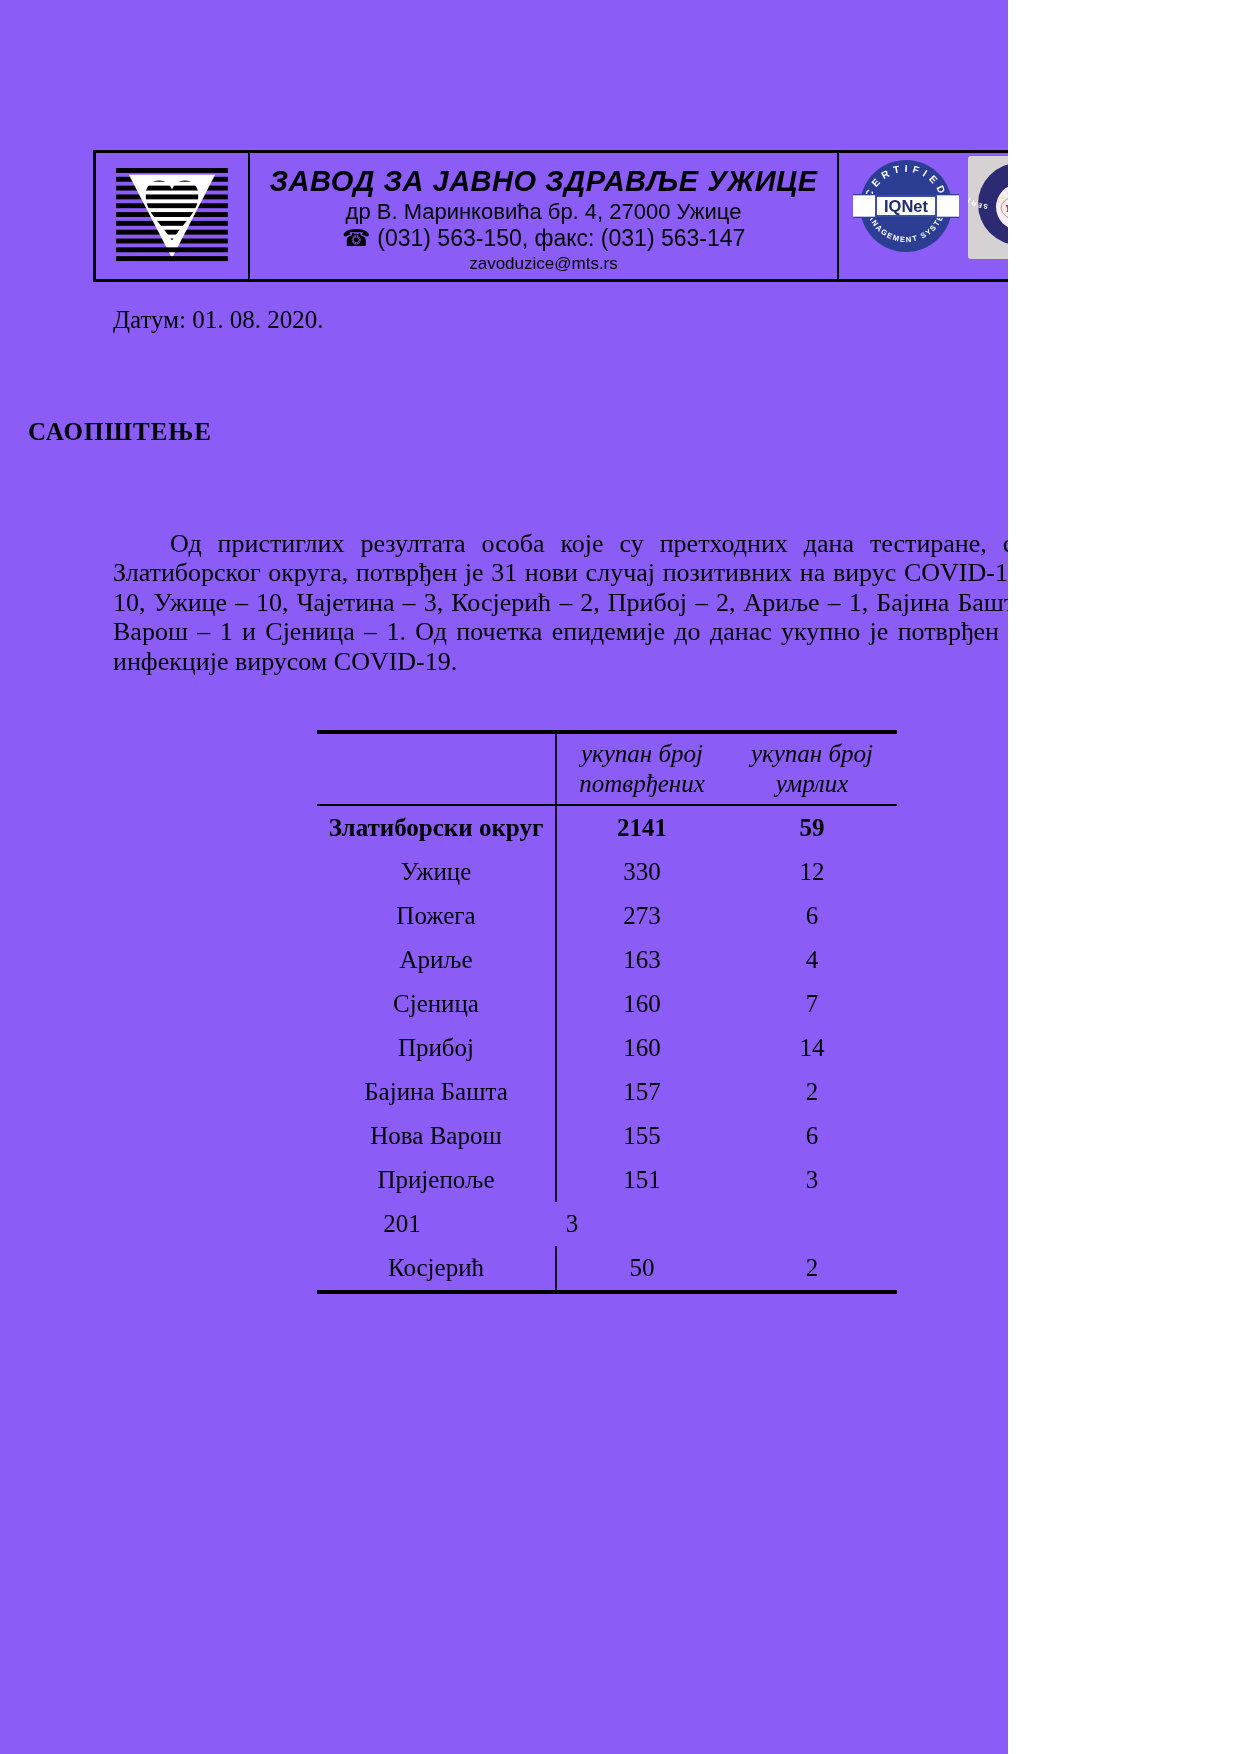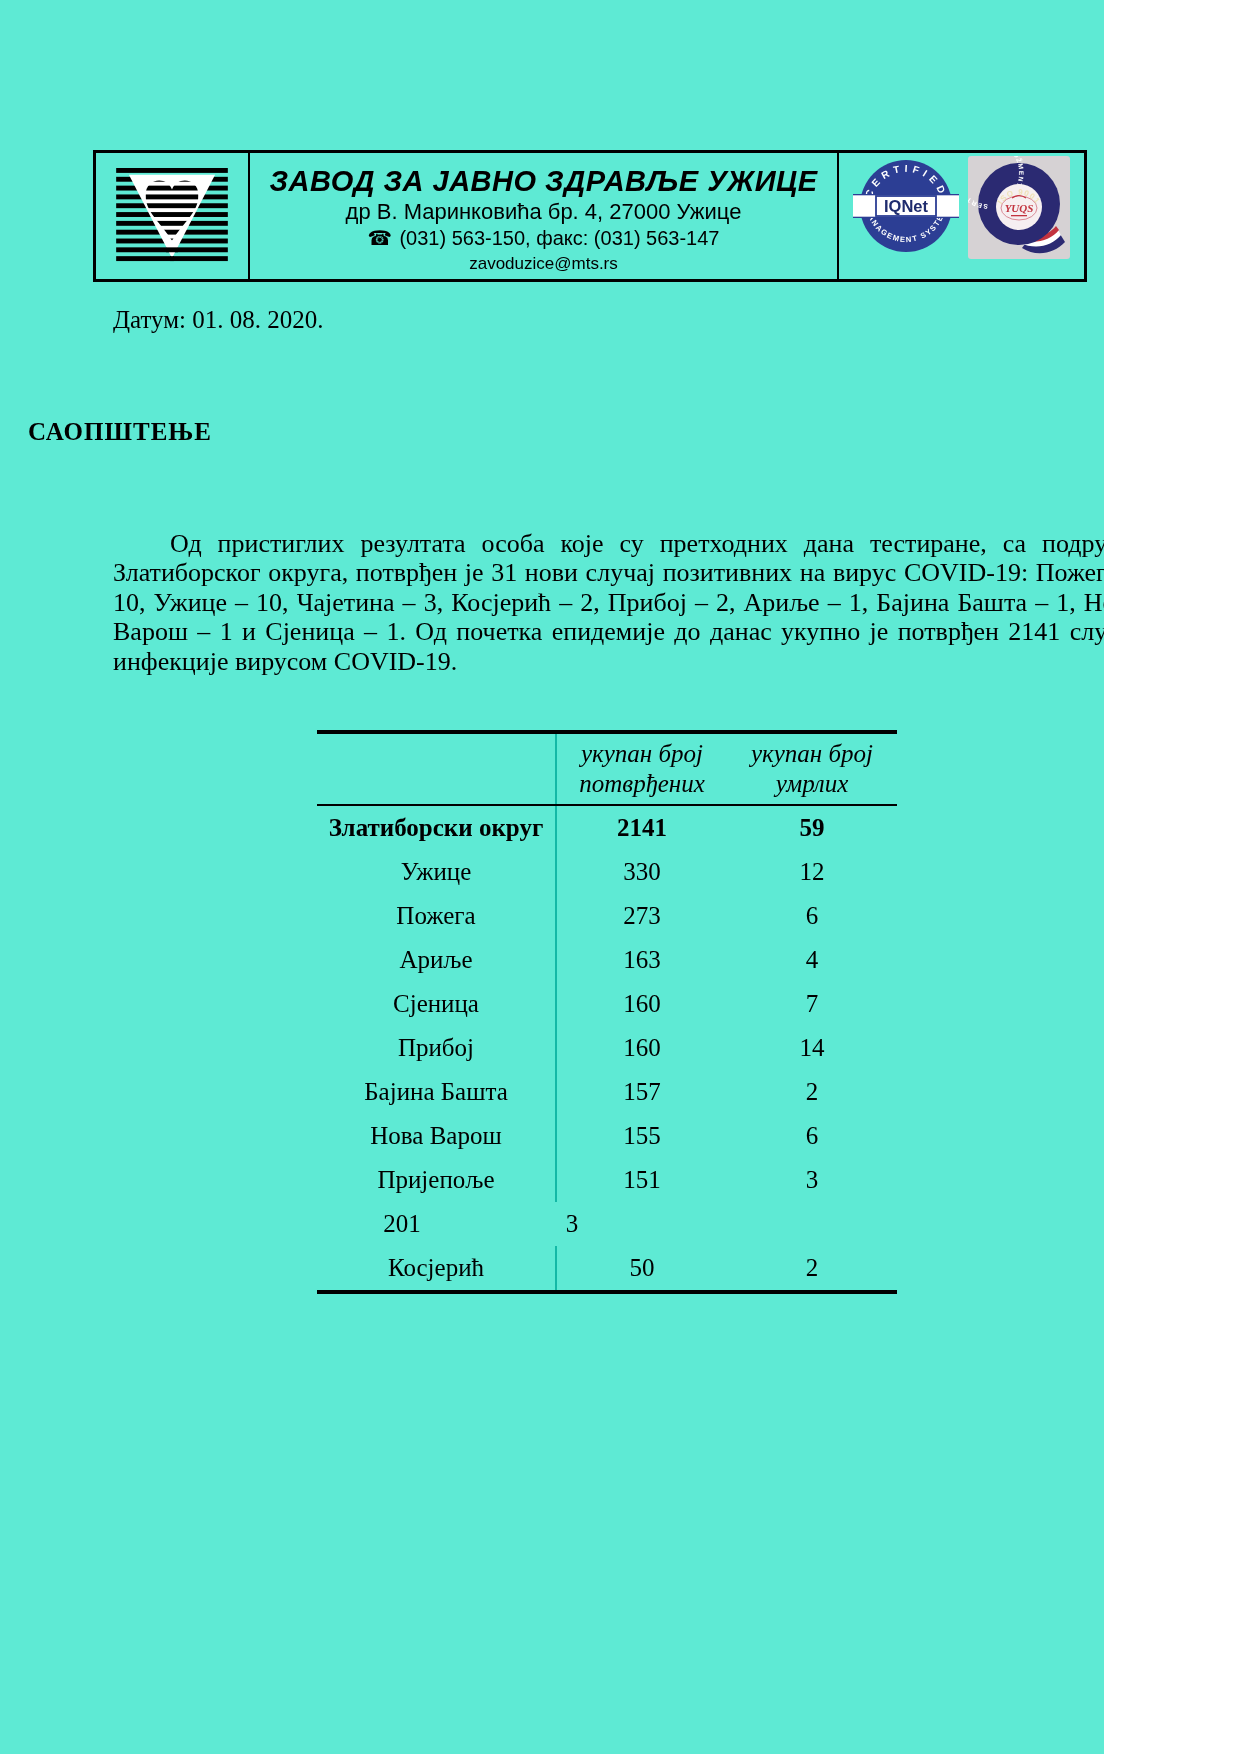--- a/index.html
+++ b/index.html
@@ -1,47 +1,47 @@
 <!DOCTYPE html>
 <html><head>
 <meta charset="utf-8">
 <style>
   html,body{margin:0;padding:0;background:#ffffff;}
-  .page{position:relative;width:1104px;height:1754px;background:#5eead4;color:#000;
+  .page{position:relative;width:1008px;height:1754px;background:#8b5cf6;color:#000;
         font-family:"Liberation Serif", serif;overflow:hidden;}
 
   
   .header-box{position:absolute;left:93px;top:150px;width:994px;height:132px;
               border:3px solid #000;box-sizing:border-box;display:flex;}
   .logo-cell{width:154px;border-right:2px solid #000;box-sizing:border-box;
              display:flex;align-items:center;justify-content:center;}
   .org-cell{width:589px;border-right:2px solid #000;box-sizing:border-box;
             text-align:center;font-family:"Liberation Sans","DejaVu Sans",sans-serif;
             padding-top:11px;}
   .org-name{font-size:29px;font-weight:bold;font-style:italic;line-height:34px;letter-spacing:.5px;}
   .org-address{font-size:22px;line-height:27px;}
-  .org-phone{font-size:20px;line-height:26px;}
+  .org-phone{font-size:23px;line-height:26px;}
   .org-phone .ph-icon{margin-right:7px;}
   .org-email{font-size:17px;line-height:25px;}
   .certs-cell{flex:1;display:flex;align-items:flex-start;justify-content:center;
               gap:9px;padding-top:3px;}
 
   
   .date-line{position:absolute;left:113px;top:306px;font-size:25px;}
   .doc-title{position:absolute;left:0;top:418px;width:100%;
              font-size:25px;font-weight:bold;letter-spacing:1px;margin-left:28px;}
   .body-par{position:absolute;left:113px;top:503px;width:1026px;font-size:26px;
             line-height:29.4px;text-align:justify;text-indent:57px;}
 
   
   .covid-table{position:absolute;left:317px;top:730px;width:580px;
                border-top:4px solid #000;border-bottom:4px solid #000;
                box-sizing:border-box;font-size:25px;}
   .trow{display:flex;align-items:center;}
-  .trow .c1{width:240px;align-self:stretch;border-right:2px solid #14b8a6;box-sizing:border-box;
+  .trow .c1{width:240px;align-self:stretch;border-right:2px solid #0f172a;box-sizing:border-box;
             display:flex;align-items:center;justify-content:center;text-align:left;}
   .trow .c2,.trow .c3{width:170px;text-align:center;}
   .head-row{height:70px;border-bottom:2px solid #000;font-style:italic;}
   .head-row .c2,.head-row .c3{line-height:30px;padding:0 12px;box-sizing:border-box;}
   .total-row{height:44px;font-weight:bold;}
   .data-row{height:44px;}
 </style>
 </head>
 <body>
 

